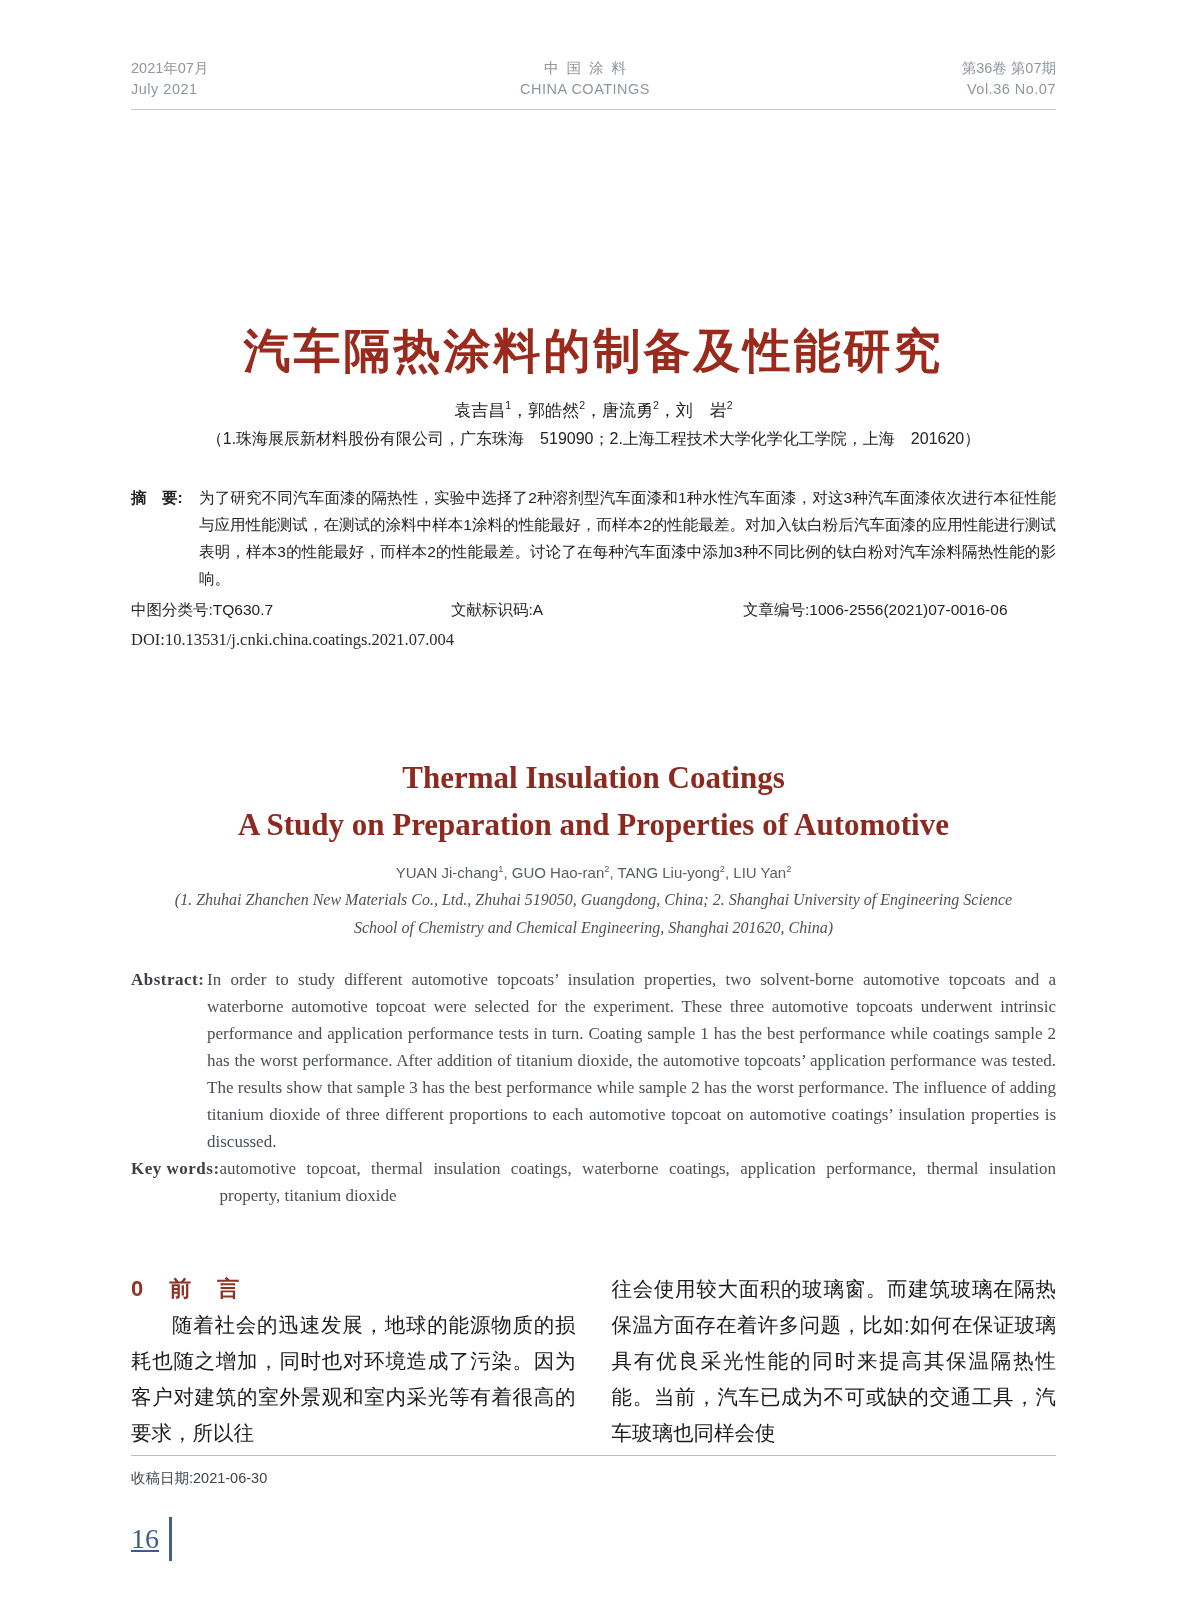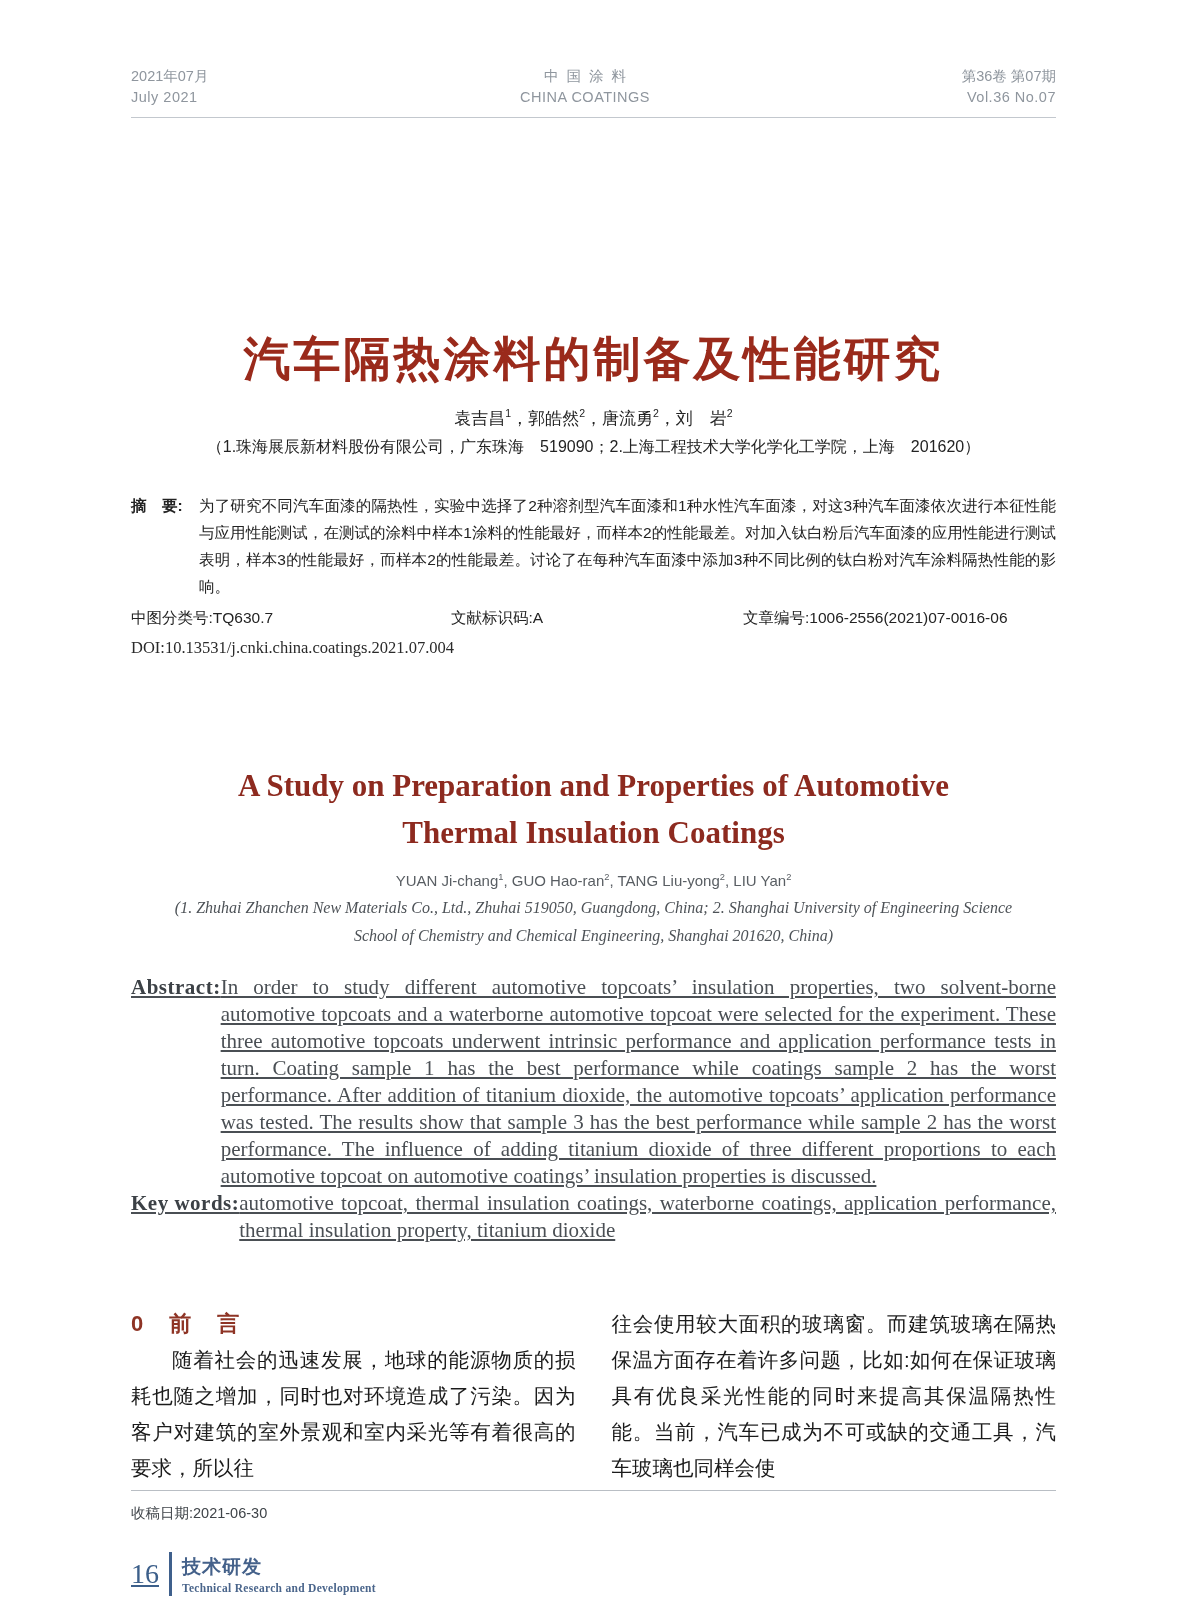--- a/index.html
+++ b/index.html
@@ -1,20 +1,20 @@
 <!DOCTYPE html>
 <html><head>
 <meta charset="utf-8">
 <style>
   * { margin:0; padding:0; box-sizing:border-box; }
   html,body { background:#ffffff; }
   .page {
     width:1187px; height:1600px; margin:0 auto; background:#ffffff;
     font-family:"Liberation Sans", sans-serif; color:#1c1c1c;
-    padding:8px 131px; overflow:hidden; position:relative;
+    padding:0 131px; overflow:hidden; position:relative;
   }
   sup { font-size:0.62em; vertical-align:super; line-height:0; }
 
   
   .journal-header {
     margin-top:58px; padding-bottom:9px; border-bottom:1px solid #c3c8ce;
     display:flex; justify-content:space-between; align-items:flex-end;
     color:#8f969e; font-size:14.5px; line-height:21px;
   }
   .jh-cell { white-space:nowrap; }
@@ -64,22 +64,22 @@
   }
   .affil-en {
     margin-top:5px; text-align:center;
     font-family:"Liberation Serif", serif; font-style:italic;
     font-size:16px; line-height:28px; color:#4d5257;
   }
 
   
   .abstract-en {
     margin-top:24px; display:flex;
-    font-family:"Liberation Serif", serif; font-size:21px; line-height:27px;
-    text-align:justify; color:#4a4f54;text-decoration:underline;
+    font-family:"Liberation Serif", serif; font-size:17px; line-height:27px;
+    text-align:justify; color:#4a4f54;
   }
   .abstract-en .lbl {
     flex:0 0 76px; font-weight:bold; color:#3c4146; letter-spacing:0.5px; white-space:nowrap;
   }
   .abstract-en .txt { flex:1; }
 
   
   .body-cols { display:flex; gap:36px; margin-top:62px; }
   .body-col { flex:1; font-size:20.5px; line-height:36px; text-align:justify; color:#1b1b1b; }
   .section-heading {
@@ -144,22 +144,22 @@
 
   <div class="class-row">
     <span class="c1">中图分类号:TQ630.7</span>
     <span class="c2">文献标识码:A</span>
     <span class="c3">文章编号:1006-2556(2021)07-0016-06</span>
   </div>
 
   <div class="doi-line">DOI:10.13531/j.cnki.china.coatings.2021.07.004</div>
 
   <div class="title-en">
+    <div>Thermal Insulation Coatings</div>
     <div>A Study on Preparation and Properties of Automotive</div>
-    <div>Thermal Insulation Coatings</div>
   </div>
 
   <div class="authors-en">
     <span><span>YUAN Ji-chang</span><sup>1</sup><span>, </span></span><span><span>GUO Hao-ran</span><sup>2</sup><span>, </span></span><span><span>TANG Liu-yong</span><sup>2</sup><span>, </span></span><span><span>LIU Yan</span><sup>2</sup><span></span></span>
   </div>
 
   <div class="affil-en">
     <div>(1. Zhuhai Zhanchen New Materials Co., Ltd., Zhuhai 519050, Guangdong, China; 2. Shanghai University of Engineering Science</div>
     <div>School of Chemistry and Chemical Engineering, Shanghai 201620, China)</div>
   </div>
@@ -184,19 +184,15 @@
     </div>
   </div>
 
   <div class="footnotes">
     <div>收稿日期:2021-06-30</div>
   </div>
 
   <div class="page-footer">
     <div class="pf-number">16</div>
     <div class="pf-bar"></div>
-    <div>
-      <div class="pf-label-cn">技术研发</div>
-      <div class="pf-label-en">Technical Research and Development</div>
-    </div>
   </div>
 
 </div>
 
 </body></html>

